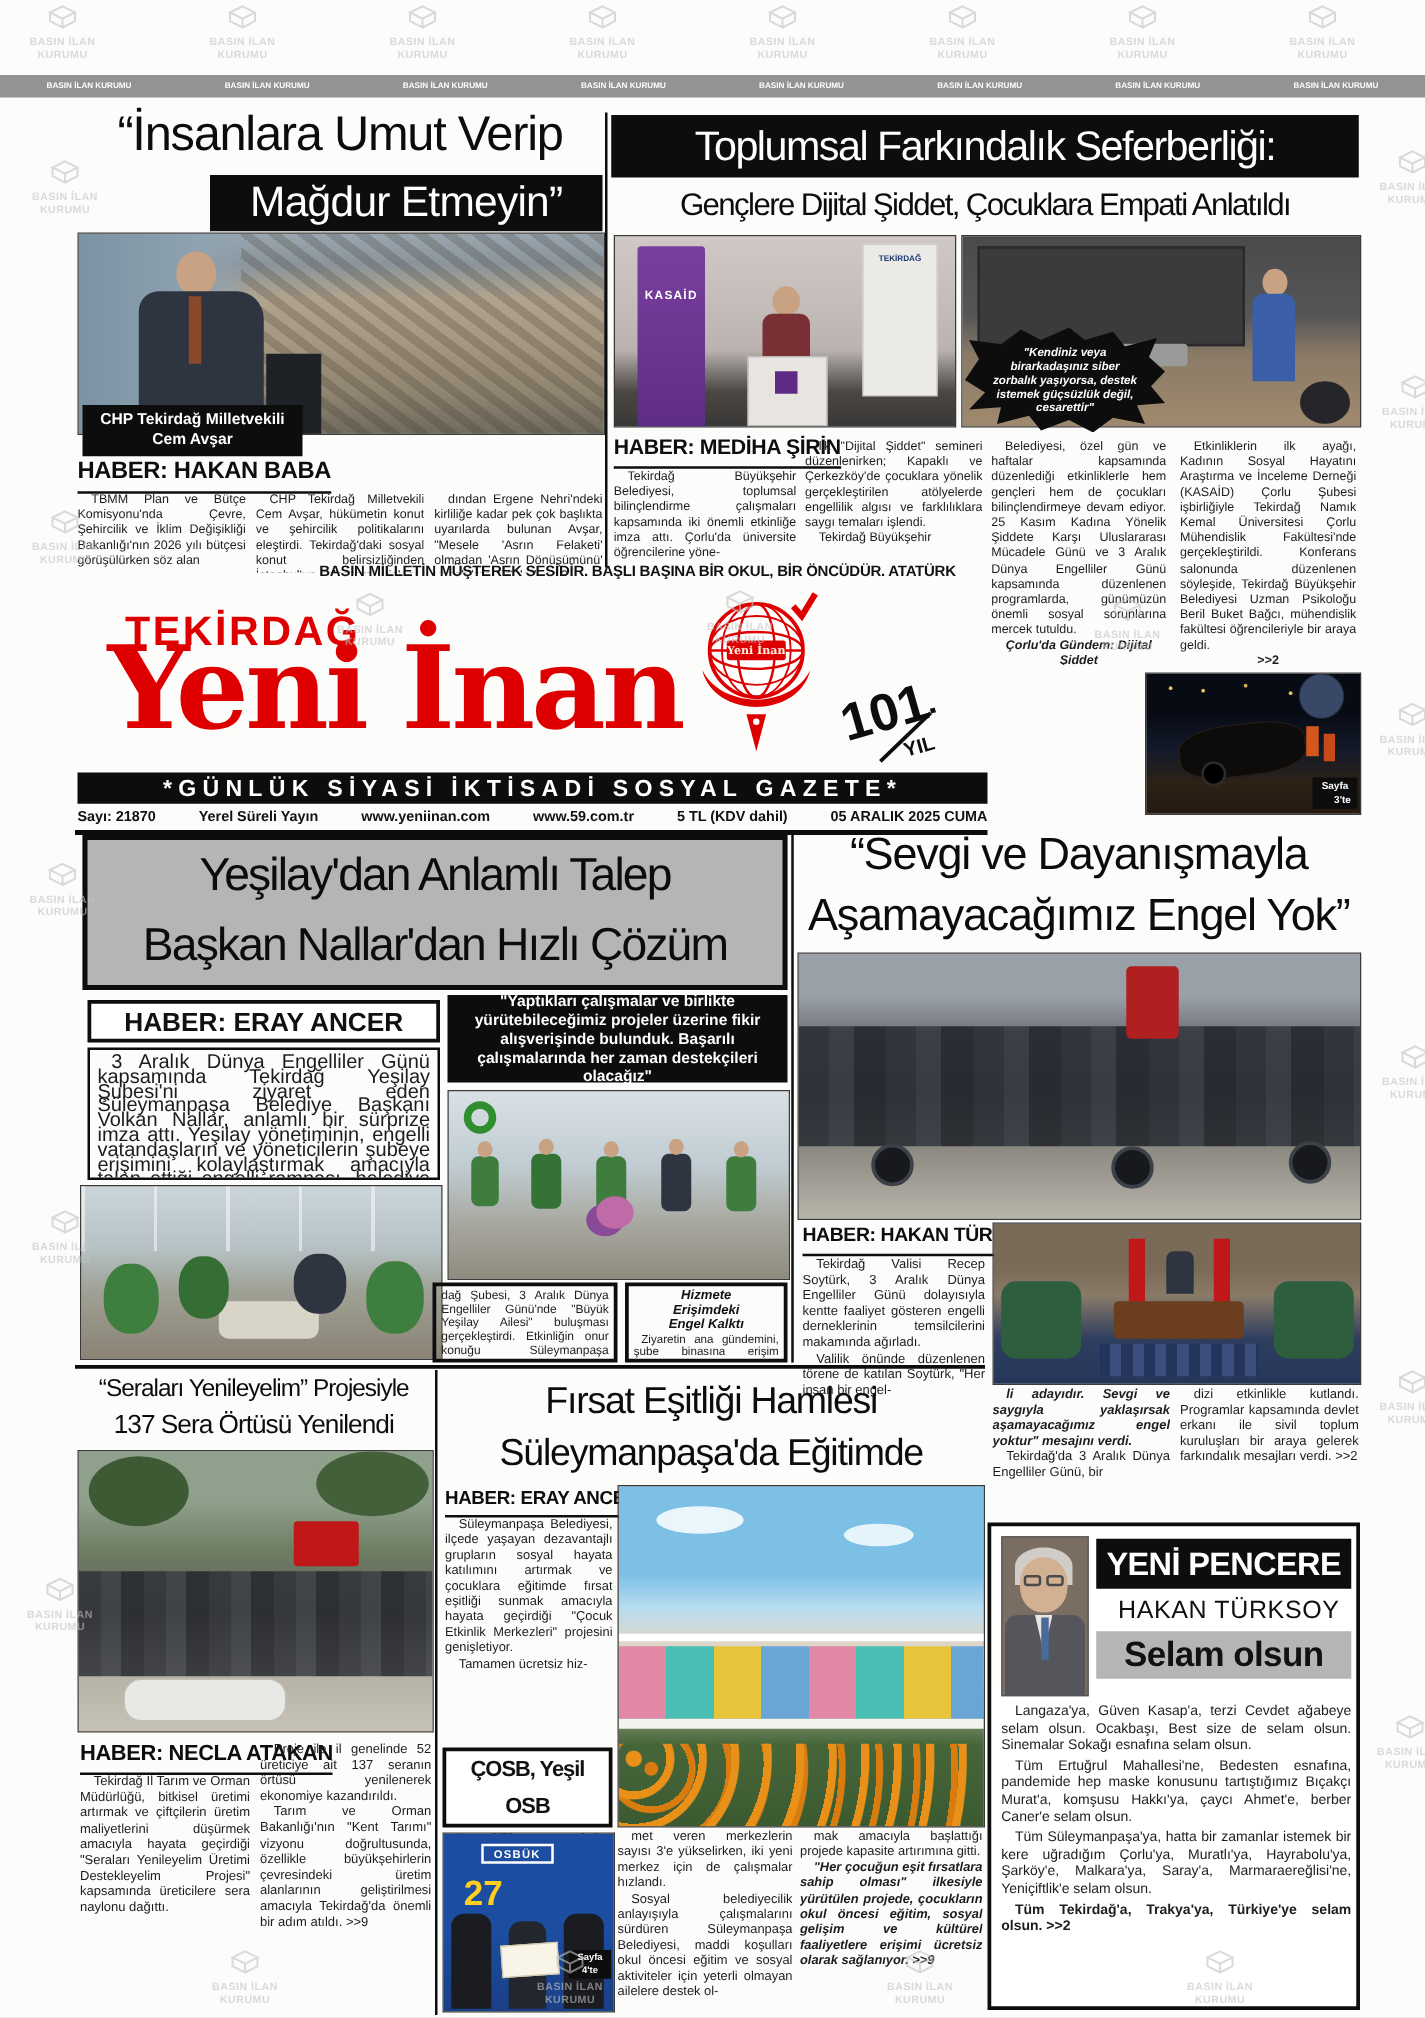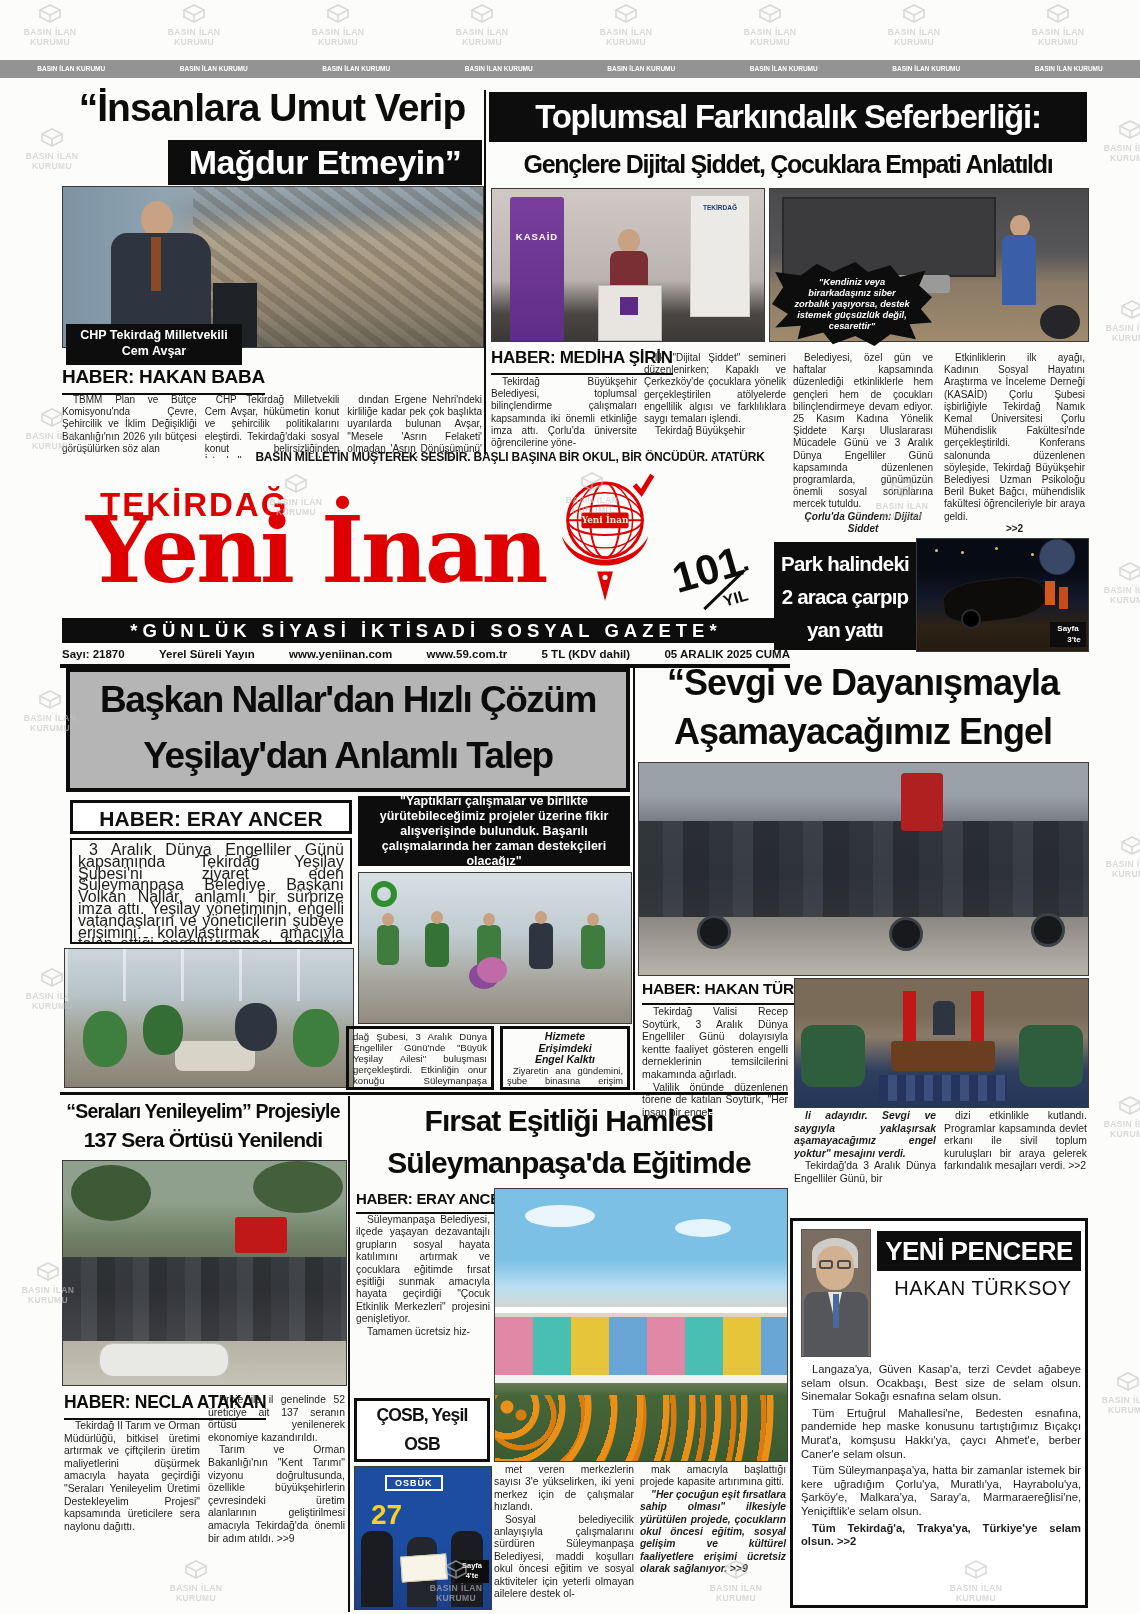--- a/index.html
+++ b/index.html
@@ -1,19 +1,19 @@
 <!DOCTYPE html>
 <html><head>
 <meta charset="utf-8">
 <style>
   html,body{margin:0;padding:0;background:#e8e8e6;}
   #page{position:relative;width:1140px;height:1614px;background:#fcfcfa;overflow:hidden;
         font-family:"Liberation Sans",sans-serif;color:#111;}
   .abs{position:absolute;}
-  .hl{font-weight:700;letter-spacing:-0.6px;line-height:1.05;color:#0c0c0c;font-family:"Liberation Sans",sans-serif;}
+  .hl{font-weight:400;letter-spacing:-0.6px;line-height:1.05;color:#0c0c0c;font-family:"Liberation Sans",sans-serif;}
   .whitebar{background:#0d0d0d;color:#fff;}
   .byline{font-weight:700;color:#0d0d0d;border-bottom:2.5px solid #0d0d0d;padding-bottom:5px;display:inline-block;letter-spacing:-0.3px;white-space:nowrap;}
   .bt{font-size:10px;line-height:12.2px;text-align:justify;color:#1c1c1c;overflow:hidden;}
   .bt p{margin:0;text-indent:11px;}
   .photo{position:absolute;overflow:hidden;border:1px solid #3a3a3a;}
   .sh{position:absolute;}
   .tag{position:absolute;background:#0d0d0d;color:#fff;font-weight:700;text-align:center;}
   .wm{position:absolute;color:#c3c3c3;opacity:.6;text-align:center;font-weight:700;pointer-events:none;z-index:5;}
   .wm .t{font-size:8.5px;line-height:9.5px;letter-spacing:.4px;}
   .vr,.hr{position:absolute;background:#0d0d0d;}
@@ -145,40 +145,35 @@
   <div class="abs" style="left:62px;top:646px;width:728px;height:16px;display:flex;justify-content:space-between;align-items:center;font-size:11.5px;font-weight:700;">
     <span>Sayı: 21870</span>
     <span>Yerel Süreli Yayın</span>
     <span>www.yeniinan.com</span>
     <span>www.59.com.tr</span>
     <span>5 TL (KDV dahil)</span>
     <span>05 ARALIK 2025 CUMA</span>
   </div>
   <div class="hr" style="left:60px;top:664px;width:730px;height:4px;"></div>
 
-  <div class="abs whitebar" style="left:774px;top:542px;width:142px;height:108px;display:flex;flex-direction:column;justify-content:center;text-align:center;font-weight:700;font-size:20.5px;letter-spacing:-0.8px;line-height:33px;">
-    <span>Park halindeki</span>
-    <span>2 araca çarpıp</span>
-    <span>yan yattı</span>
-  </div>
   <div class="photo" style="left:916px;top:538px;width:171px;height:112px;background:radial-gradient(circle at 82% 16%,#3a4868 0 10%,rgba(0,0,0,0) 11%),linear-gradient(180deg,#070b14 0 28%,#131a2a 55%,#2e2216 78%,#241a10 100%);">
     <div class="sh" style="left:26px;top:40px;width:100px;height:40px;background:#0e0c0a;border-radius:38%;transform:rotate(-7deg);border:1px solid #221e18;"></div>
     <div class="sh" style="left:44px;top:70px;width:16px;height:16px;border-radius:50%;background:#000;border:2px solid #2c2c2c;"></div>
     <div class="sh" style="left:128px;top:42px;width:10px;height:24px;background:#d4581e;"></div>
     <div class="sh" style="left:142px;top:48px;width:9px;height:22px;background:#c84a18;"></div>
     <div class="sh" style="left:18px;top:10px;width:3px;height:3px;border-radius:50%;background:#e8c25a;box-shadow:26px 2px 0 #e8c25a,60px -2px 0 #d8b250,96px 4px 0 #e8c25a;"></div>
     <div class="tag" style="right:2px;bottom:4px;width:36px;height:24px;font-size:8px;line-height:11px;padding-top:1px;">
       <span style="display:block;">Sayfa</span>
       <span style="display:block;margin-left:12px;">3'te</span>
     </div>
   </div>
 
   <div class="abs hl ctr" style="left:66px;top:668px;width:564px;height:124px;border:4px solid #0d0d0d;background:#b5b5b5;box-sizing:border-box;font-size:37px;letter-spacing:-1.5px;line-height:56px;">
+    <span style="display:block;">Yeşilay'dan Anlamlı Talep</span>
     <span style="display:block;">Başkan Nallar'dan Hızlı Çözüm</span>
-    <span style="display:block;">Yeşilay'dan Anlamlı Talep</span>
   </div>
   <div class="abs box3 ctr" style="left:70px;top:800px;width:282px;height:34px;font-size:21px;font-weight:700;line-height:32px;box-sizing:border-box;">HABER: ERAY ANCER</div>
   <div class="abs whitebar ctr" style="left:358px;top:796px;width:272px;height:70px;font-size:12.5px;font-weight:700;line-height:15px;padding:6px 8px;box-sizing:border-box;display:flex;align-items:center;">"Yaptıkları çalışmalar ve birlikte yürütebileceğimiz projeler üzerine fikir alışverişinde bulunduk. Başarılı çalışmalarında her zaman destekçileri olacağız"</div>
   <div class="abs bt" style="left:70px;top:838px;width:282px;height:106px;border:2px solid #0d0d0d;box-sizing:border-box;padding:4px 6px;font-size:16px;line-height:11.8px;">
     <p>3 Aralık Dünya Engelliler Günü kapsamında Tekirdağ Yeşilay Şubesi'ni ziyaret eden Süleymanpaşa Belediye Başkanı Volkan Nallar, anlamlı bir sürprize imza attı. Yeşilay yönetiminin, engelli vatandaşların ve yöneticilerin şubeye erişimini kolaylaştırmak amacıyla talep ettiği engelli rampası, belediye ekiplerince hızla tamamlanarak hizmete sunuldu.</p>
     <p>Tekirdağ'da bağımlılıkla mücadele alanında yürüttüğü çalışmalarla öne çıkan Yeşilay Tekir-</p>
   </div>
 
   <div class="photo" style="left:64px;top:948px;width:288px;height:138px;background:linear-gradient(180deg,#ccd6da 0%,#b6c2c6 35%,#a0a296 60%,#8a8274 100%);">
     <div class="sh" style="left:0;top:0;width:100%;height:52px;background:repeating-linear-gradient(90deg,rgba(255,255,255,.5) 0 3px,rgba(0,0,0,0) 3px 58px);"></div>
@@ -331,20 +326,21 @@
       <div class="sh" style="left:10px;top:8px;width:46px;height:30px;border-radius:50% 50% 0 0;background:#d0ccc8;"></div>
       <div class="sh" style="left:14px;top:16px;width:38px;height:44px;border-radius:46%;background:#d2b092;"></div>
       <div class="sh" style="left:17px;top:30px;width:14px;height:9px;border:2px solid #4a4a4a;border-radius:3px;box-sizing:border-box;"></div>
       <div class="sh" style="left:35px;top:30px;width:14px;height:9px;border:2px solid #4a4a4a;border-radius:3px;box-sizing:border-box;"></div>
       <div class="sh" style="left:2px;top:62px;width:64px;height:64px;border-radius:10px 10px 0 0;background:#55565c;"></div>
       <div class="sh" style="left:26px;top:62px;width:14px;height:30px;background:#e8e6e0;clip-path:polygon(0 0,100% 0,50% 100%);"></div>
       <div class="sh" style="left:31px;top:64px;width:6px;height:34px;background:#4a6a9a;"></div>
     </div>
     <div class="abs whitebar ctr" style="left:84px;top:10px;width:204px;height:40px;font-size:26px;font-weight:700;line-height:40px;letter-spacing:-0.5px;">YENİ PENCERE</div>
     <div class="abs ctr" style="left:88px;top:56px;width:204px;font-size:20px;font-weight:400;letter-spacing:0.5px;">HAKAN TÜRKSOY</div>
+    <div class="abs ctr" style="left:84px;top:84px;width:204px;height:38px;background:#b5b5b5;font-size:28px;font-weight:700;line-height:38px;letter-spacing:-0.5px;">Selam olsun</div>
     <div class="abs bt" style="left:8px;top:142px;width:280px;height:238px;font-size:11.2px;line-height:13.6px;">
       <p style="margin-bottom:3px;">Langaza'ya, Güven Kasap'a, terzi Cevdet ağabeye selam olsun. Ocakbaşı, Best size de selam olsun. Sinemalar Sokağı esnafına selam olsun.</p>
       <p style="margin-bottom:3px;">Tüm Ertuğrul Mahallesi'ne, Bedesten esnafına, pandemide hep maske konusunu tartıştığımız Bıçakçı Murat'a, komşusu Hakkı'ya, çaycı Ahmet'e, berber Caner'e selam olsun.</p>
       <p style="margin-bottom:3px;">Tüm Süleymanpaşa'ya, hatta bir zamanlar istemek bir kere uğradığım Çorlu'ya, Muratlı'ya, Hayrabolu'ya, Şarköy'e, Malkara'ya, Saray'a, Marmaraereğlisi'ne, Yeniçiftlik'e selam olsun.</p>
       <p style="font-weight:700;">Tüm Tekirdağ'a, Trakya'ya, Türkiye'ye selam olsun. &gt;&gt;2</p>
     </div>
   </div>
 
 <div class="wm" style="left: 14px; top: 4px; width: 72px;"><svg width="24" height="20" viewBox="0 0 24 20">
         <path d="M2 6 L12 1 L22 6 L12 11 Z M2 6 L2 13 L12 18 L12 11 M22 6 L22 13 L12 18" fill="none" stroke="currentColor" stroke-width="1.6"></path>

